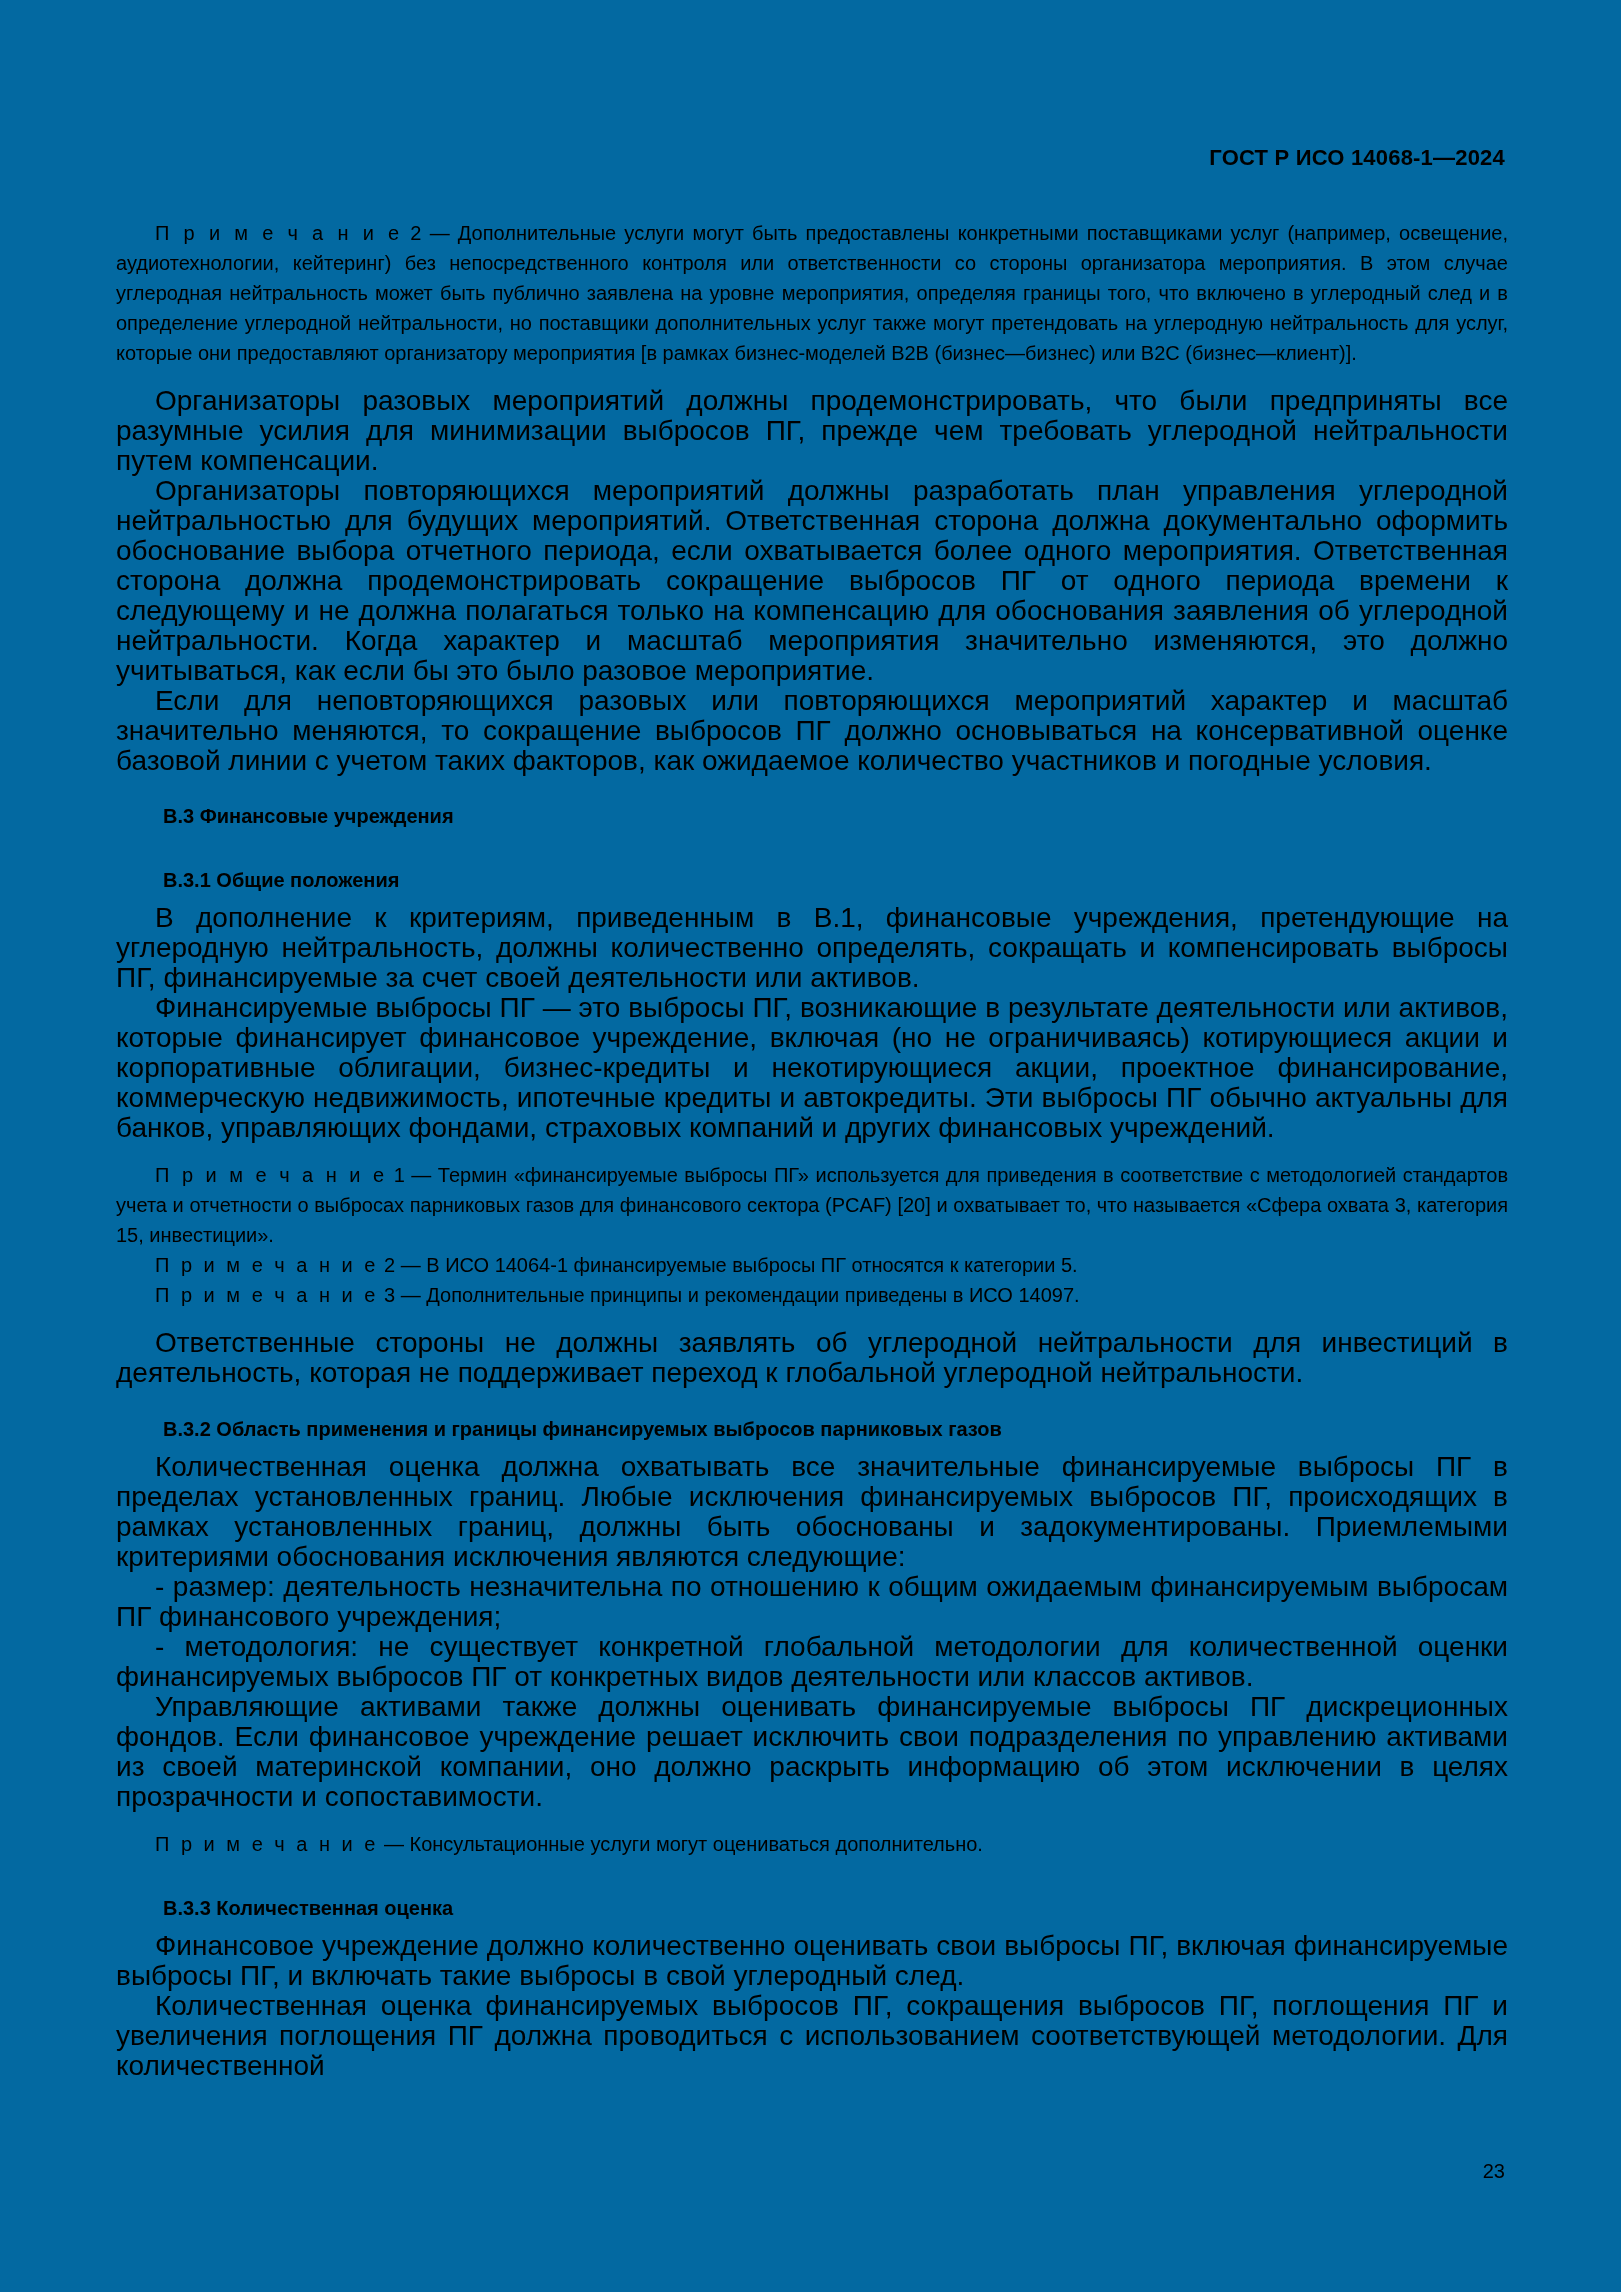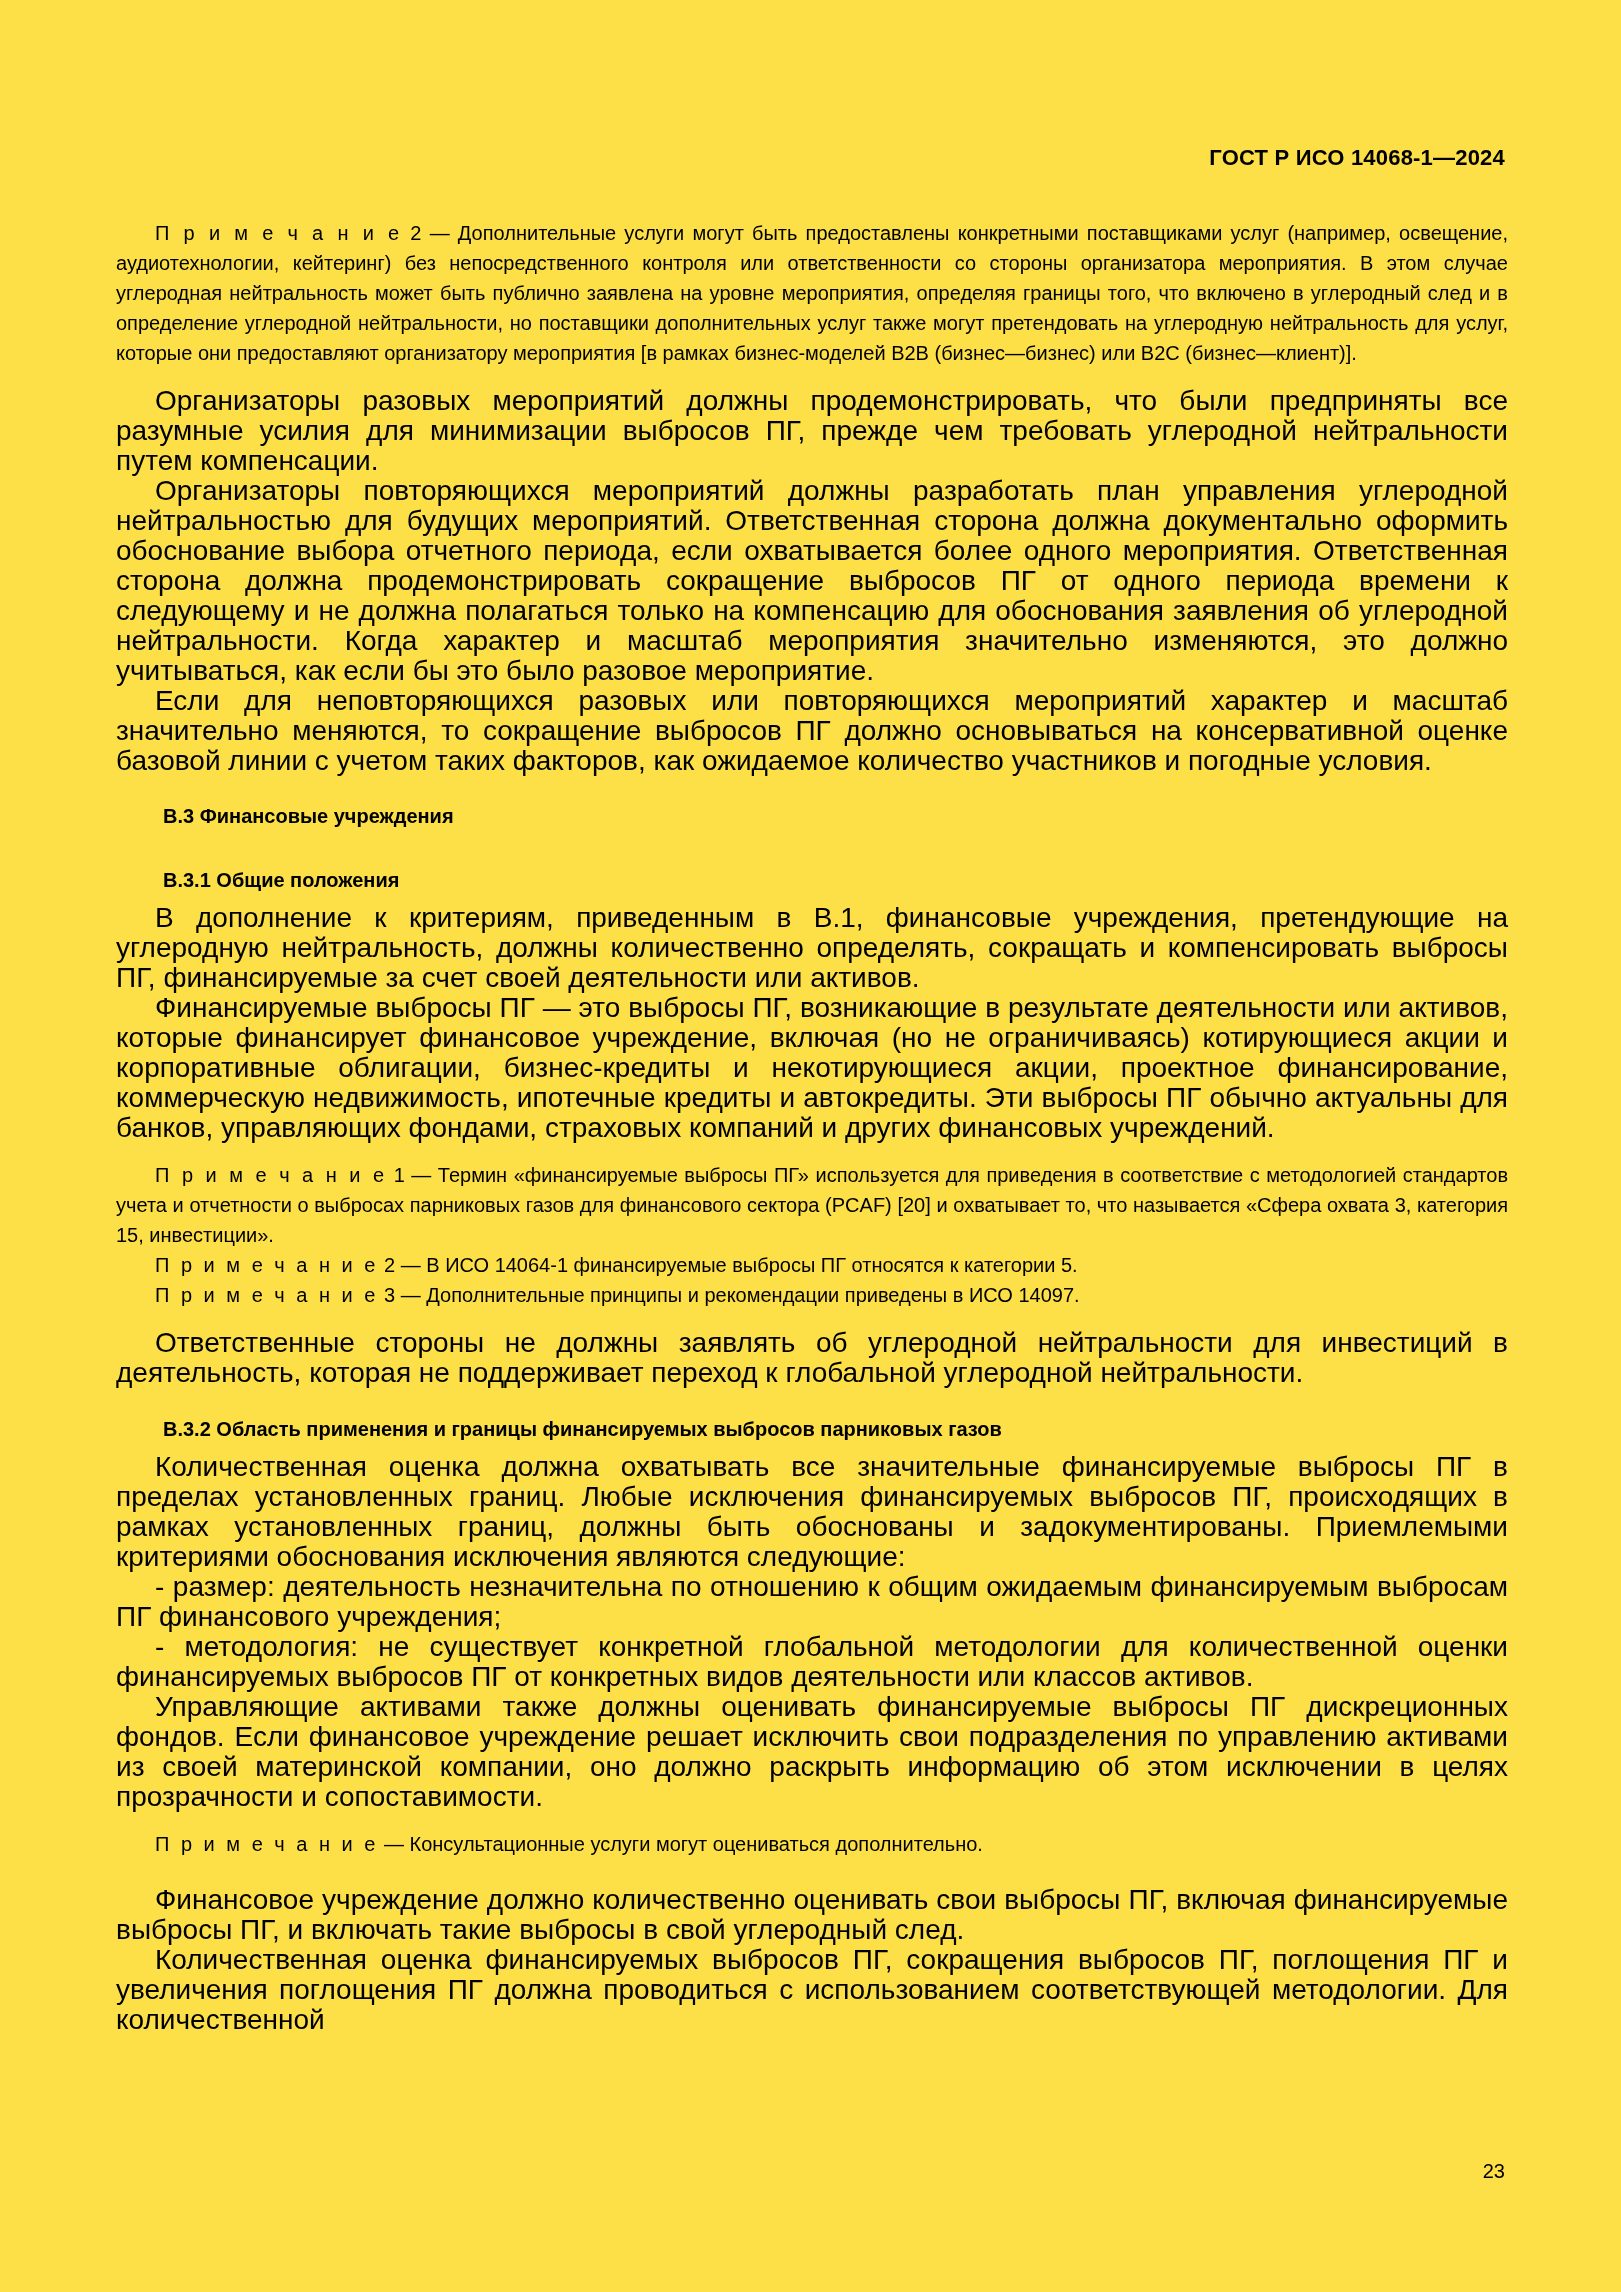--- a/index.html
+++ b/index.html
@@ -8,21 +8,21 @@
     background: #ffffff;
   }
   body {
     font-family: "Liberation Sans", sans-serif;
     color: #000000;
   }
   .page {
     position: relative;
     width: 1621px;
     height: 2293px;
-    background: #fde047;
+    background: #0369a1;
     box-sizing: border-box;
     overflow: hidden;
   }
   .header {
     position: absolute;
     top: 145px;
     right: 116px;
     font-size: 22px;
     font-weight: bold;
     letter-spacing: 0.2px;
@@ -100,20 +100,21 @@
       <p class="ind">Ответственные стороны не должны заявлять об углеродной нейтральности для инвестиций в деятельность, которая не поддерживает переход к глобальной углеродной нейтральности.</p>
       <div class="gap-m"></div>
       <h3 class="sec">В.3.2 Область применения и границы финансируемых выбросов парниковых газов</h3>
       <p class="ind">Количественная оценка должна охватывать все значительные финансируемые выбросы ПГ в пределах установленных границ. Любые исключения финансируемых выбросов ПГ, происходящих в рамках установленных границ, должны быть обоснованы и задокументированы. Приемлемыми критериями обоснования исключения являются следующие:</p>
       <p class="ind">- размер: деятельность незначительна по отношению к общим ожидаемым финансируемым выбросам ПГ финансового учреждения;</p>
       <p class="ind">- методология: не существует конкретной глобальной методологии для количественной оценки финансируемых выбросов ПГ от конкретных видов деятельности или классов активов.</p>
       <p class="ind">Управляющие активами также должны оценивать финансируемые выбросы ПГ дискреционных фондов. Если финансовое учреждение решает исключить свои подразделения по управлению активами из своей материнской компании, оно должно раскрыть информацию об этом исключении в целях прозрачности и сопоставимости.</p>
       <div class="gap-m"></div>
       <p class="note"><span class="lbl">П р и м е ч а н и е</span><span> —  Консультационные услуги могут оцениваться дополнительно.</span></p>
       <div class="gap-l"></div>
+      <h3 class="sec">В.3.3 Количественная оценка</h3>
       <p class="ind">Финансовое учреждение должно количественно оценивать свои выбросы ПГ, включая финансируемые выбросы ПГ, и включать такие выбросы в свой углеродный след.</p>
       <p class="ind">Количественная оценка финансируемых выбросов ПГ, сокращения выбросов ПГ, поглощения ПГ и увеличения поглощения ПГ должна проводиться с использованием соответствующей методологии. Для количественной</p>
     </div>
 
   <div class="pageno">23</div>
 
 </div>
 
 
 </body></html>

